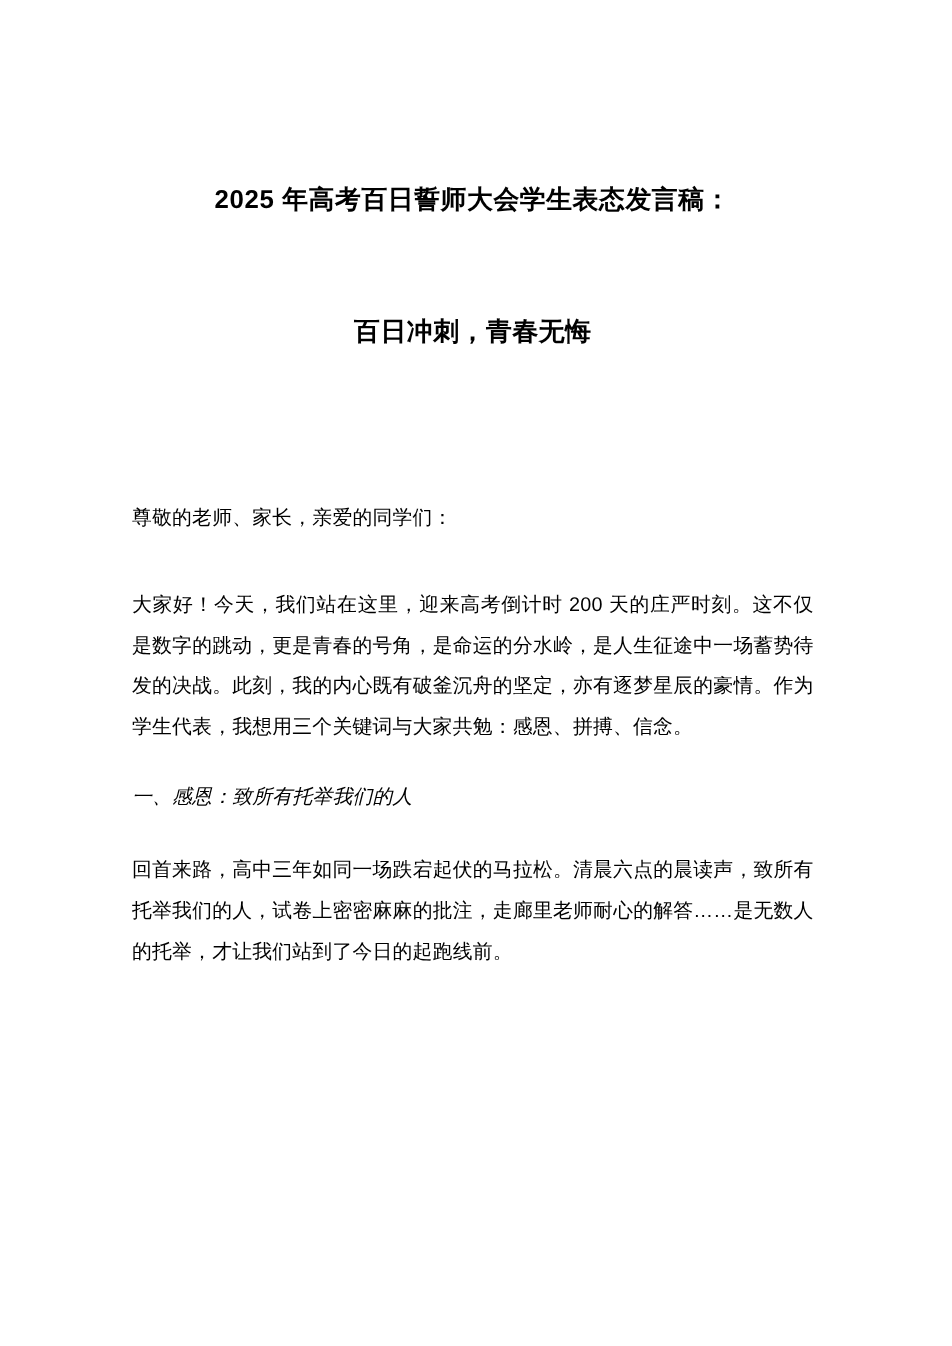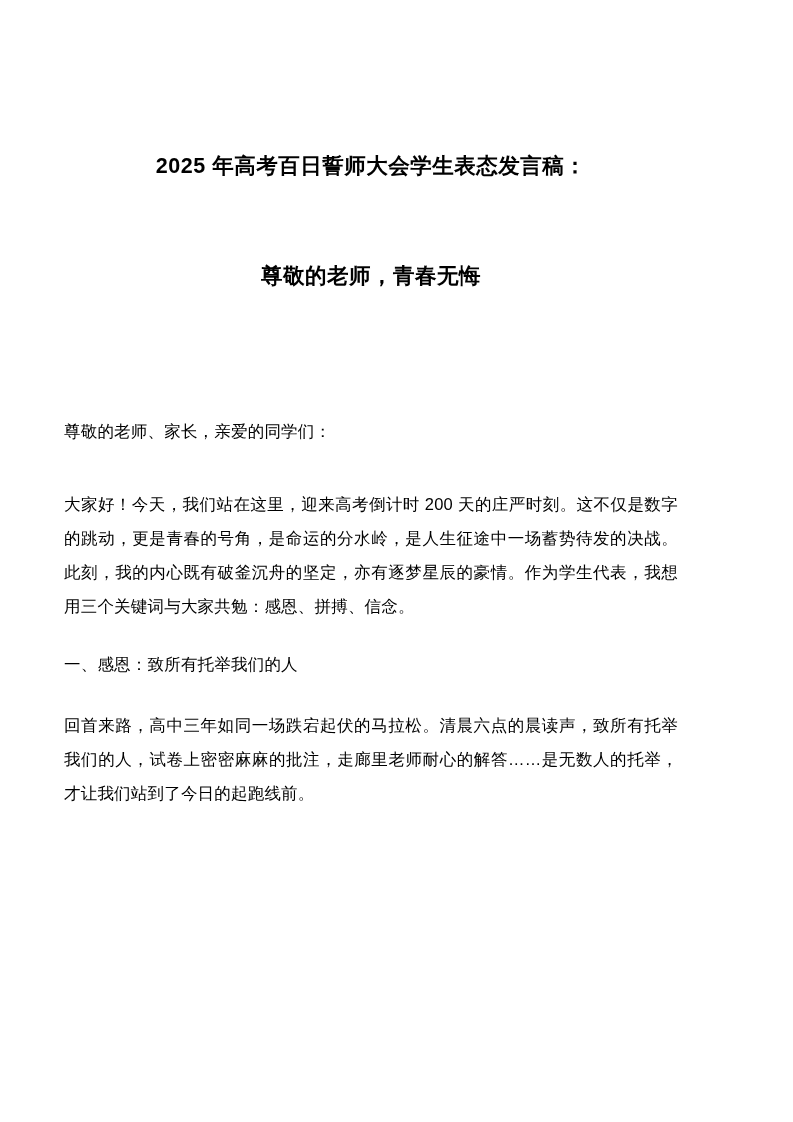--- a/index.html
+++ b/index.html
@@ -11,21 +11,21 @@
     width: 793px;
     height: 1122px;
     font-family: "Liberation Sans", "DejaVu Sans", sans-serif;
     color: #000000;
     overflow: hidden;
   }
   .page {
     width: 793px;
     height: 1122px;
     box-sizing: border-box;
-    padding: 150px 115px 60px 64px;
+    padding: 150px 115px 60px 110px;
     position: relative;
   }
   .doc-title {
     font-size: 21.5px;
     font-weight: bold;
     text-align: center;
     letter-spacing: 0.5px;
     line-height: 1.5;
     margin: 0;
   }
@@ -48,30 +48,31 @@
     margin: 0 0 24px 0;
     letter-spacing: 0.2px;
   }
   .para.salutation {
     margin-bottom: 40px;
     font-family: Liberation Serif, serif;
   }
   .para.heading {
     margin-top: 18px;
     margin-bottom: 28px;
+    font-style: italic;
   }
 </style>
 </head>
 <body>
 
 <div class="page">
 
   <h1 class="doc-title">2025 年高考百日誓师大会学生表态发言稿：</h1>
 
-  <h2 class="doc-subtitle">尊敬的老师，青春无悔</h2>
+  <h2 class="doc-subtitle">百日冲刺，青春无悔</h2>
 
   <div class="body-block">
     <p class="para salutation">尊敬的老师、家长，亲爱的同学们：</p>
 
     <p class="para">大家好！今天，我们站在这里，迎来高考倒计时 200 天的庄严时刻。这不仅是数字的跳动，更是青春的号角，是命运的分水岭，是人生征途中一场蓄势待发的决战。此刻，我的内心既有破釜沉舟的坚定，亦有逐梦星辰的豪情。作为学生代表，我想用三个关键词与大家共勉：感恩、拼搏、信念。</p>
 
     <p class="para heading">一、感恩：致所有托举我们的人</p>
 
     <p class="para">回首来路，高中三年如同一场跌宕起伏的马拉松。清晨六点的晨读声，致所有托举我们的人，试卷上密密麻麻的批注，走廊里老师耐心的解答……是无数人的托举，才让我们站到了今日的起跑线前。</p>
   </div>

